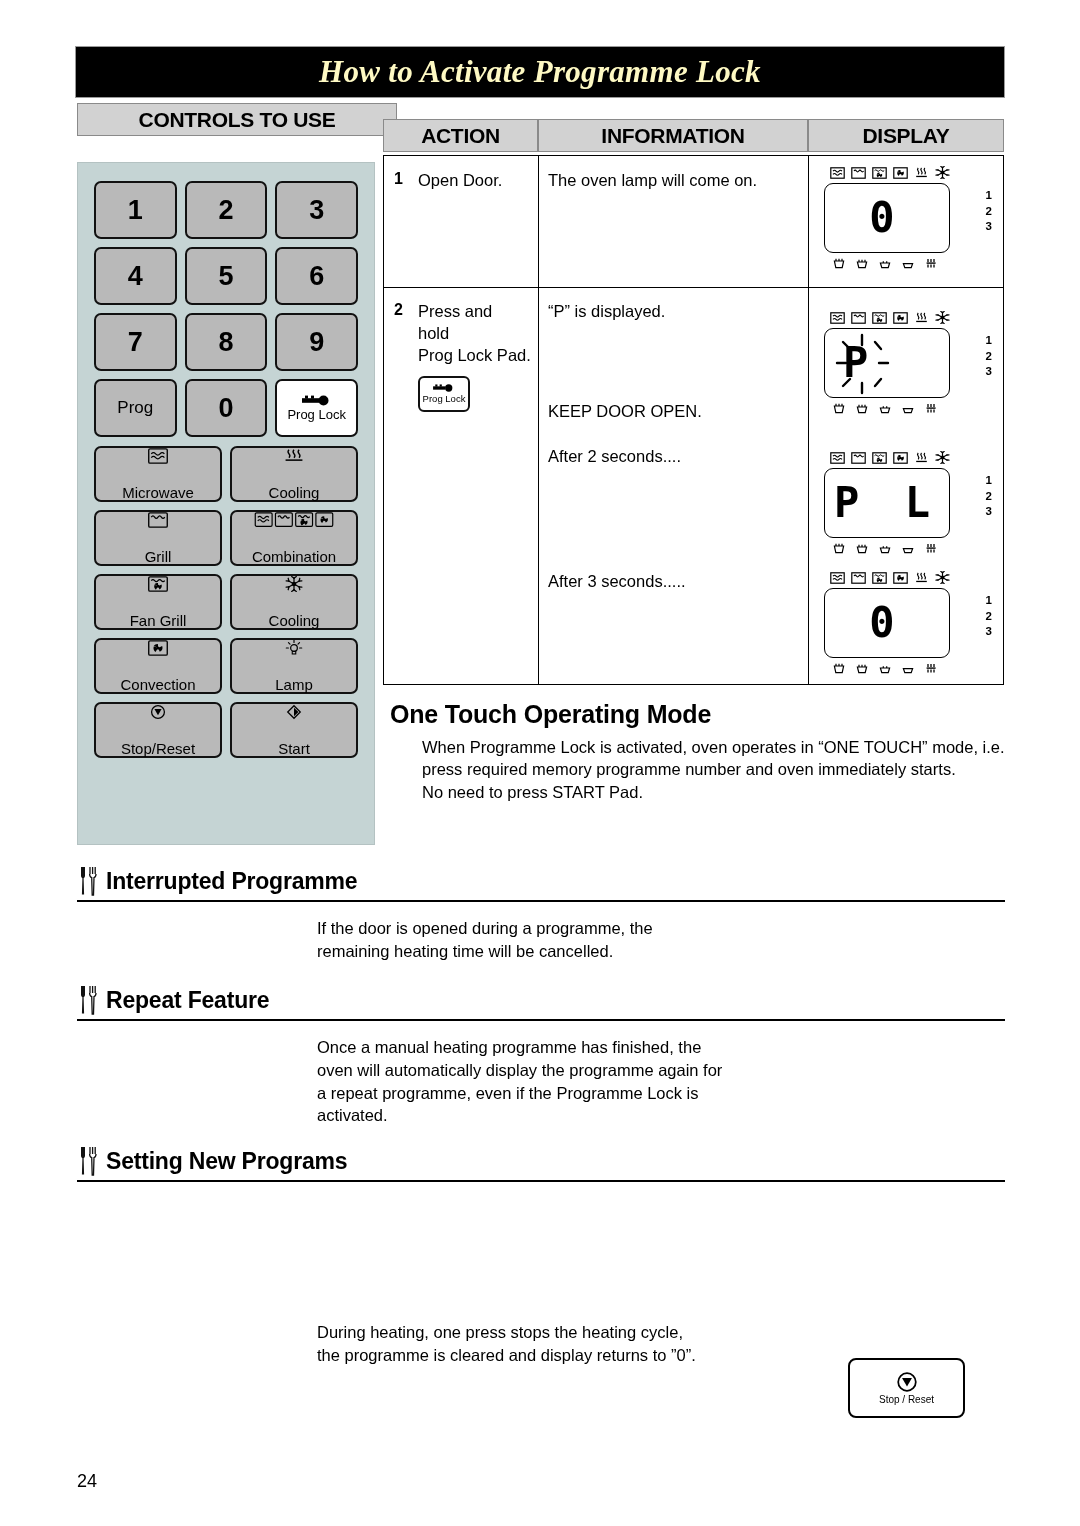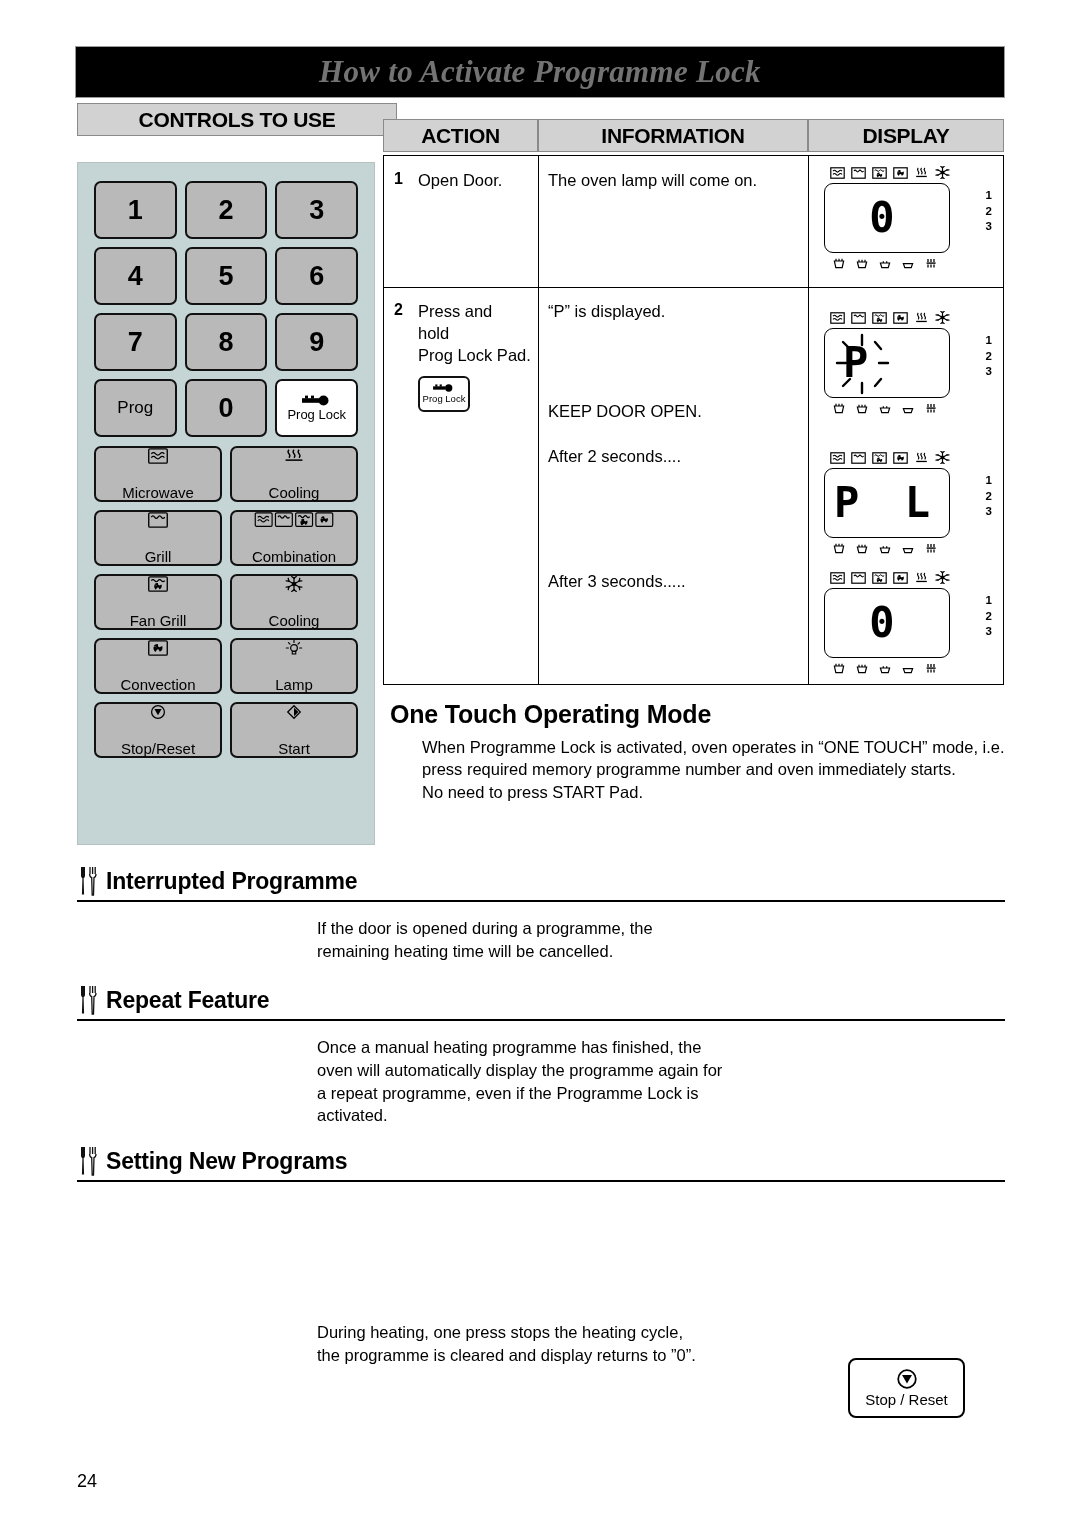--- a/index.html
+++ b/index.html
@@ -13,21 +13,21 @@
     overflow:hidden;
   }
 
   
   .title-bar{
     position:absolute; left:75px; top:46px; width:930px; height:52px;
     background:#000; border:1px solid #9a9a9a;
     display:flex; align-items:center; justify-content:center;
   }
   .title-bar .t{
-    color:#737373; font-family:"Liberation Serif", serif;
+    color:#fef9c3; font-family:"Liberation Serif", serif;
     font-style:italic; font-weight:bold; font-size:31px; letter-spacing:.3px;
   }
 
   
   .hdr{
     background:#d2d2d2; border:1px solid #8a8a8a;
     display:flex; align-items:center; justify-content:center;
     font-weight:bold; font-size:21px; letter-spacing:-.3px;
   }
   #controls-hdr{ position:absolute; left:77px; top:103px; width:320px; height:33px; }
@@ -112,21 +112,21 @@
   .sec-head{ display:flex; align-items:center; gap:9px; border-bottom:2px solid #000; padding-bottom:4px; }
   .sec-head h3{ margin:0; font-size:23px; font-weight:bold; letter-spacing:-.2px; }
   .sec-body{ margin-top:15px; padding-left:240px; font-size:16.5px; line-height:1.38; }
 
   
   #page-num{ position:absolute; left:77px; top:1471px; font-size:18px; }
   #stopreset-pad{
     position:absolute; left:848px; top:1358px; width:117px; height:60px;
     background:#fff; border:2.5px solid #000; border-radius:8px;
     display:flex; flex-direction:column; align-items:center; justify-content:center; gap:1px;
-    font-size:15px;
+    font-size:10px;
   }
 </style>
 </head>
 <body>
 
 <div class="title-bar">
   <span class="t">How to Activate Programme Lock</span>
 </div>
 
 <div class="hdr" id="controls-hdr">

